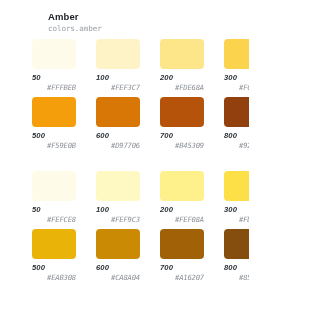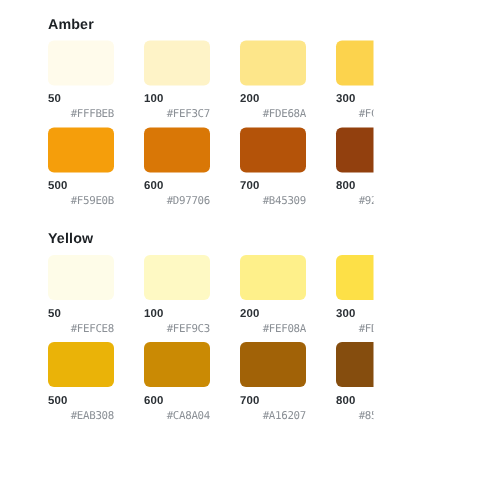--- a/index.html
+++ b/index.html
@@ -19,40 +19,42 @@
     box-sizing: border-box;
     padding: 11px 0 0 0;
     background: #ffffff;
   }
   .palette-group {
     padding: 0 0 0 0;
     margin-bottom: 7px;
   }
   .group-header {
     padding-left: 32px;
+    margin-left: 16px;
   }
   .group-title {
     font-size: 9.5px;
     font-weight: bold;
     color: #1c2024;
     line-height: 11px;
     letter-spacing: 0.1px;
   }
   .group-path {
     font-family: "DejaVu Sans Mono", monospace;
     font-size: 7.6px;
     color: #9aa0a6;
     line-height: 11px;
     margin-top: 1px;
     letter-spacing: -0.1px;
   }
   .swatch-row {
     display: flex;
     padding-left: 32px;
     margin-top: 5px;
+    font-style: italic;
   }
   .swatch-cell {
     width: 44px;
     margin-right: 20px;
   }
   .swatch-cell:last-child {
     margin-right: 0;
   }
   .swatch-chip {
     width: 44px;
@@ -81,20 +83,21 @@
   }
 </style>
 </head>
 <body>
 
 <div class="page">
   <div id="groups-container">
       <div class="palette-group">
         <div class="group-header">
           <div class="group-title">Amber</div>
+          <div class="group-path">colors.amber</div>
         </div>
         <div class="swatch-row">
           <div class="swatch-cell">
             <div class="swatch-chip" style="background: rgb(255, 251, 235);"></div>
             <div class="swatch-name">50</div>
             <div class="swatch-hex">#FFFBEB</div>
           </div>
           <div class="swatch-cell">
             <div class="swatch-chip" style="background: rgb(254, 243, 199);"></div>
             <div class="swatch-name">100</div>
@@ -140,21 +143,20 @@
           <div class="swatch-cell">
             <div class="swatch-chip" style="background: rgb(120, 53, 15);"></div>
             <div class="swatch-name">900</div>
             <div class="swatch-hex">#78350F</div>
           </div>
         </div>
       </div>
       <div class="group-spacer"></div>
       <div class="palette-group">
         <div class="group-header">
-          <div class="group-title">Yellow</div>
         </div>
         <div class="swatch-row">
           <div class="swatch-cell">
             <div class="swatch-chip" style="background: rgb(254, 252, 232);"></div>
             <div class="swatch-name">50</div>
             <div class="swatch-hex">#FEFCE8</div>
           </div>
           <div class="swatch-cell">
             <div class="swatch-chip" style="background: rgb(254, 249, 195);"></div>
             <div class="swatch-name">100</div>

